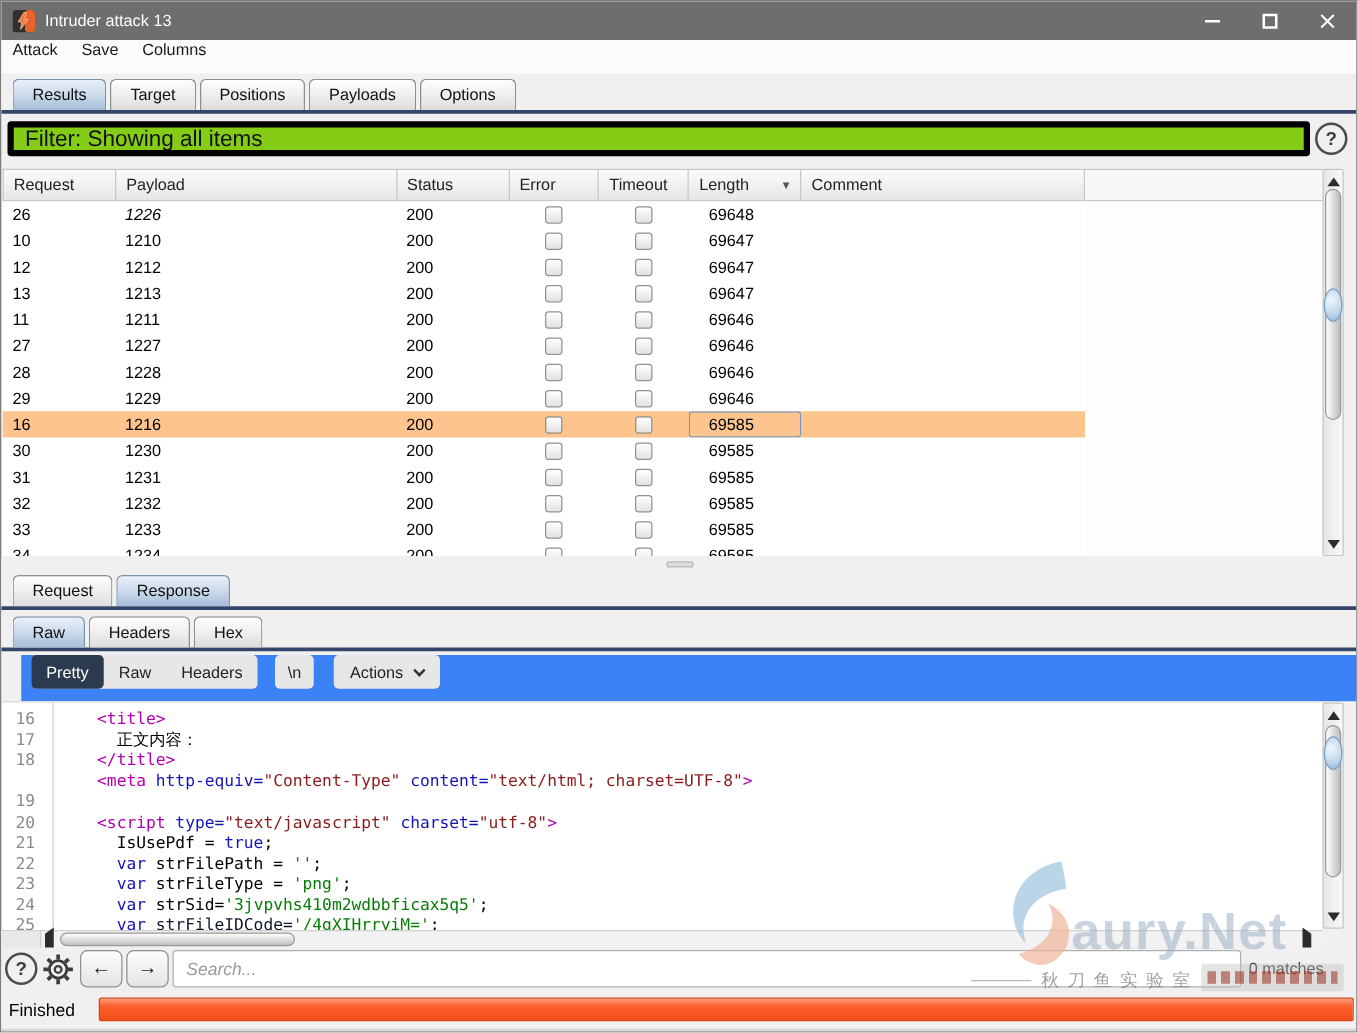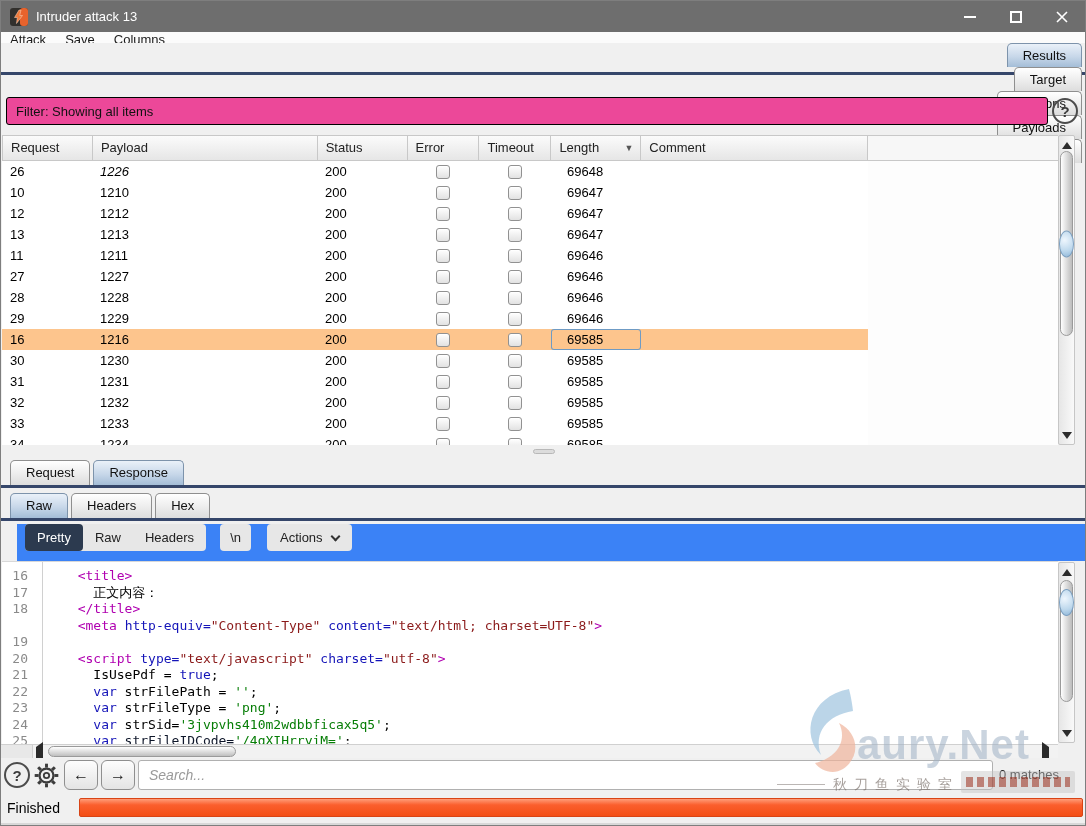--- a/index.html
+++ b/index.html
@@ -22,28 +22,28 @@
              display:flex; align-items:flex-start; padding-left:9px; }
   .menu-item { font-size:13px; color:#1a1a1a; margin-right:19px; }
 
   
   .tabstrip { position:absolute; left:0; width:100%; display:flex; align-items:flex-end;
               padding-left:9px; border-bottom:3px solid #35466a; background:#f0f0f0; }
   .tab { height:25px; line-height:23px; padding:0 15px; font-size:13px; color:#111;
          border:1px solid #8f8f8f; border-bottom:none; border-radius:5px 5px 0 0;
          background:linear-gradient(#ffffff,#dddddd); margin-right:3px; }
   .tab.sel { background:linear-gradient(#eaf1f9 0%,#c7d7e9 55%,#a4bdd7 100%); border-color:#7d93ab; }
-  #main-tabs   { top:42px;  height:32px;flex-direction:column; }
+  #main-tabs   { top:58px;  height:32px; }
   #detail-tabs { top:456px; height:31px; }
   #view-tabs   { top:489px; height:31px; }
 
   
-  .filterbox { position:absolute; left:5px; top:96px; width:1042px; height:28px; background:#ec4899;
-               border:1px solid #000000; border-radius:3px; display:flex; align-items:center;
-               padding-left:9px; font-size:13px; color:#111; }
+  .filterbox { position:absolute; left:5px; top:96px; width:1042px; height:28px; background:#84cc16;
+               border:5px solid #000000; border-radius:3px; display:flex; align-items:center;
+               padding-left:9px; font-size:18px; color:#111; }
   .helpcircle { position:absolute; width:26px; height:26px; border:2px solid #4c4c4c; border-radius:50%;
                 color:#3c3c3c; font-size:15px; font-weight:bold; display:flex; align-items:center;
                 justify-content:center; background:transparent; }
   #filter-help { left:1051px; top:97px; }
 
   
   .tablewrap { position:absolute; left:1px; top:134px; width:1078px; height:310px; }
   .thead { position:absolute; left:0; top:0; width:866px; height:26px; display:flex;
            background:linear-gradient(#fbfbfb,#e6e6e6); border-top:1px solid #c8c8c8;
            border-bottom:1px solid #c8c8c8; border-left:1px solid #c8c8c8; }

